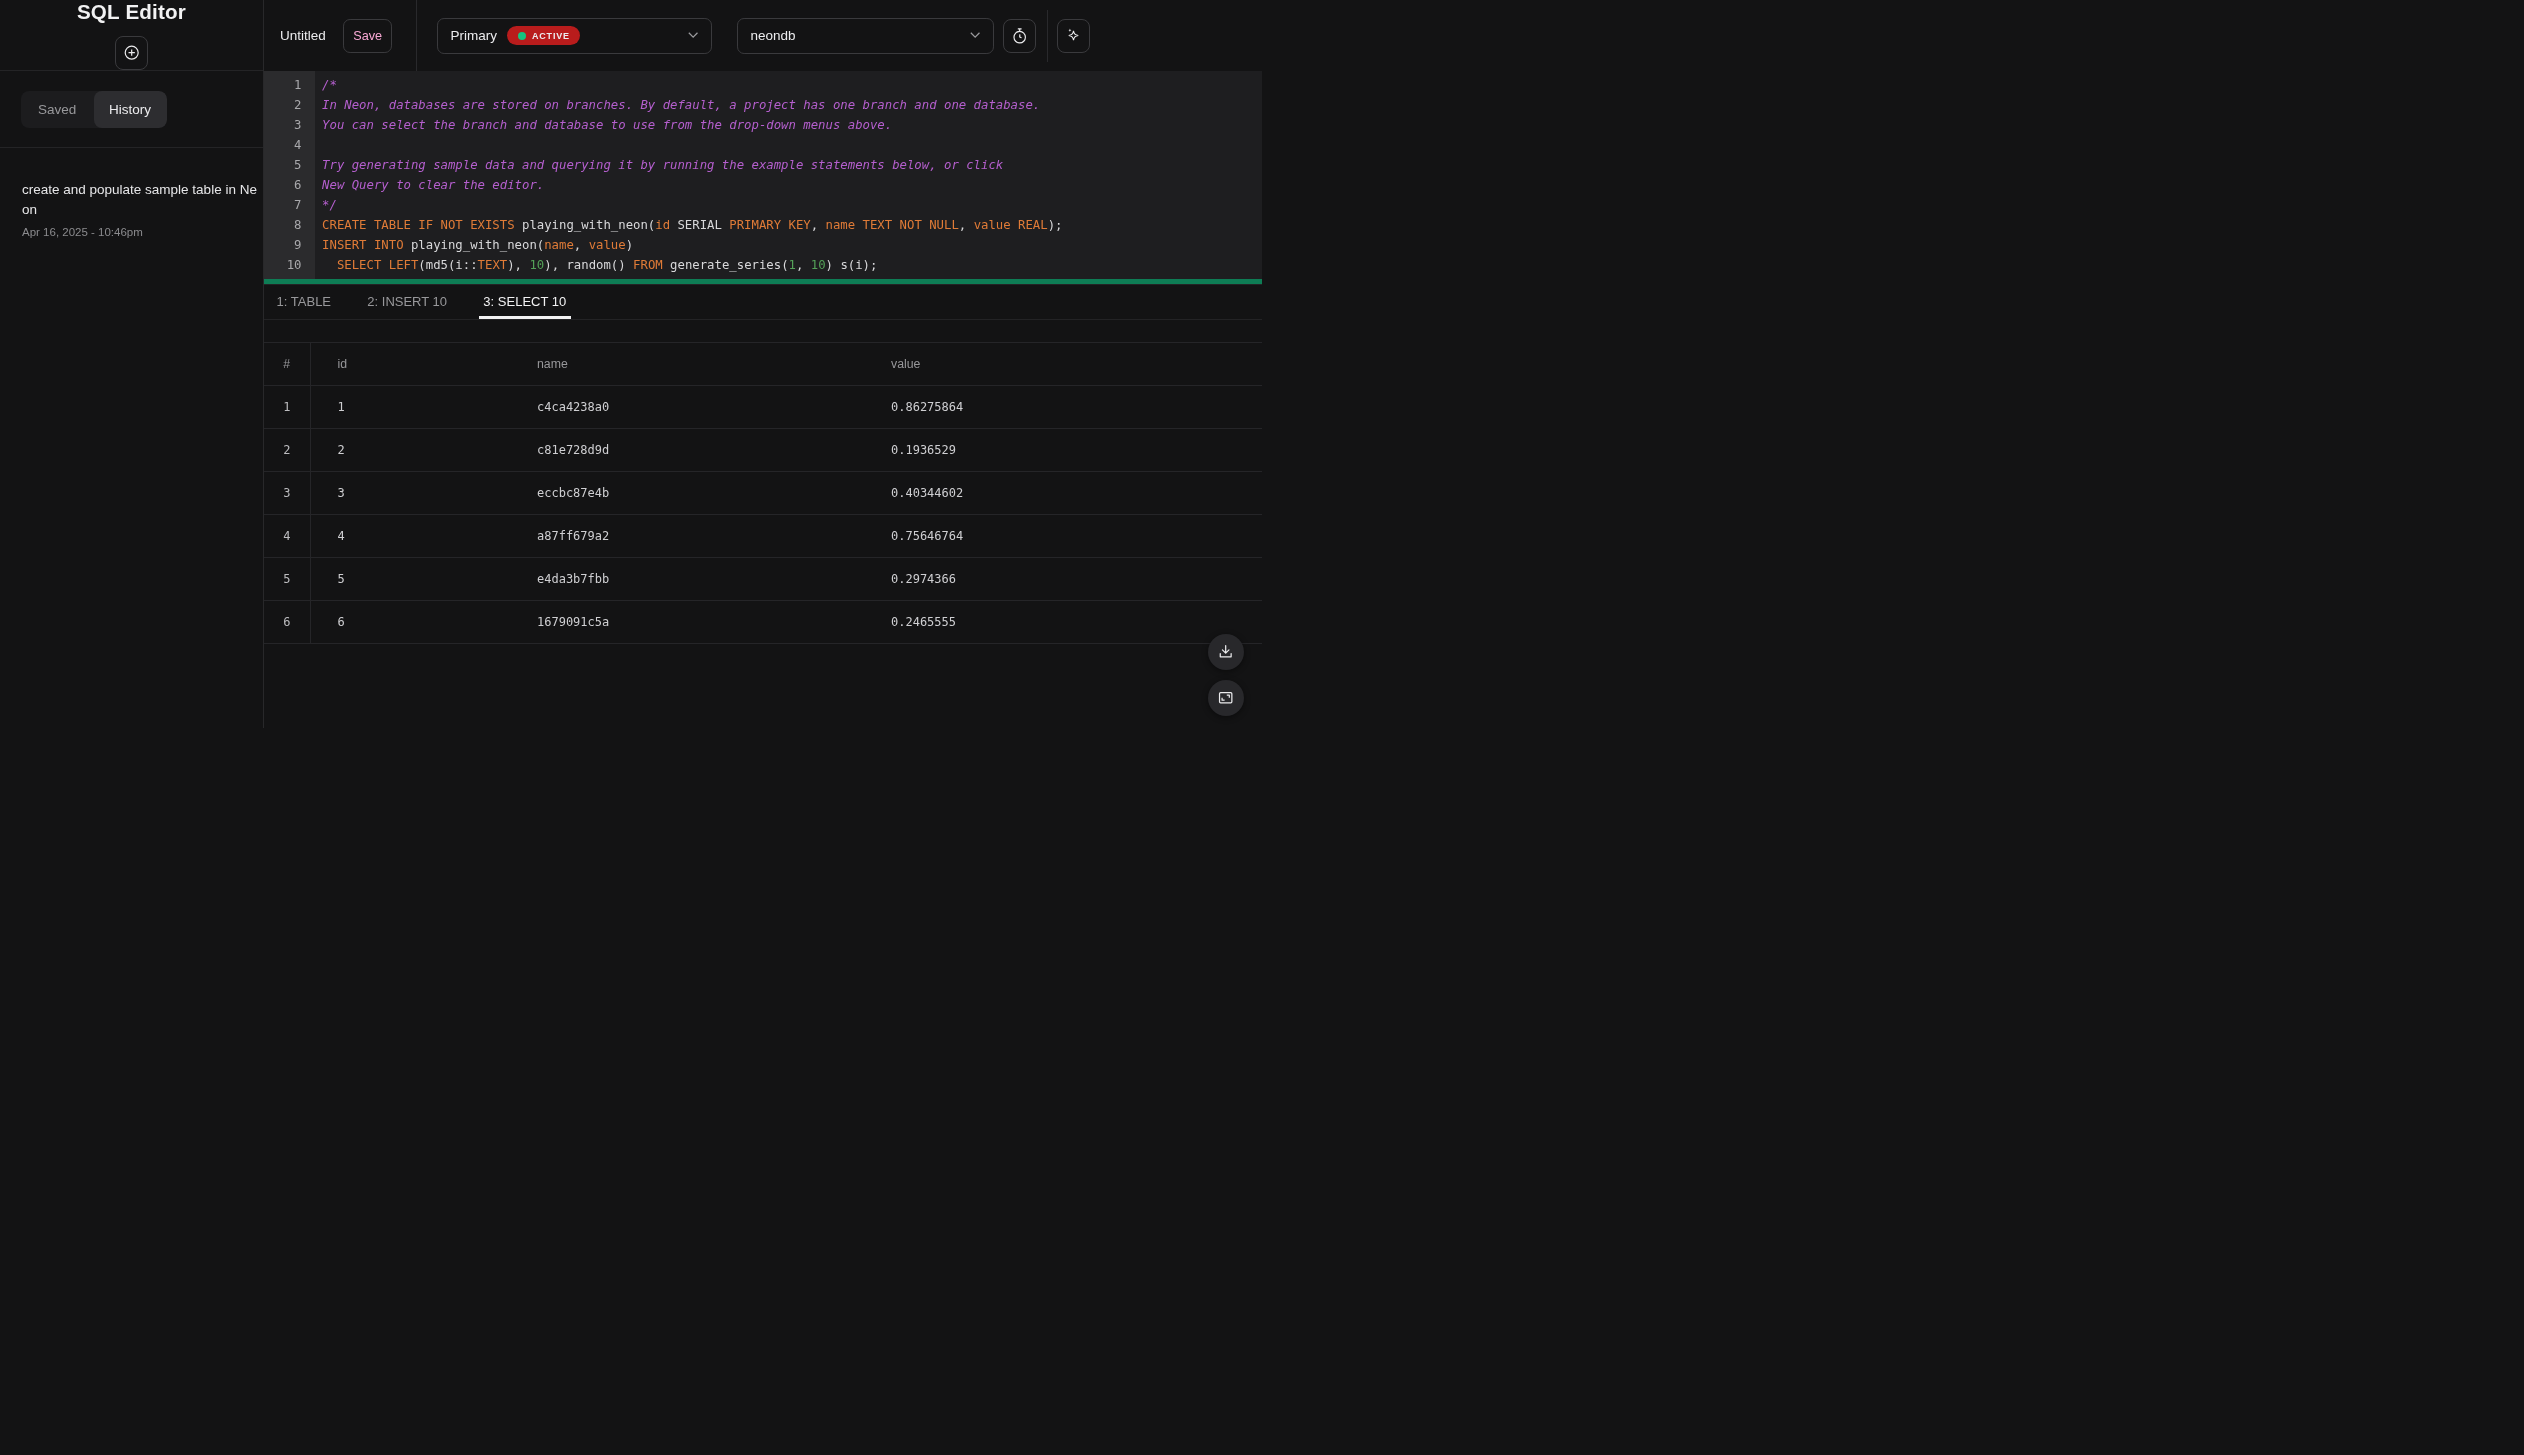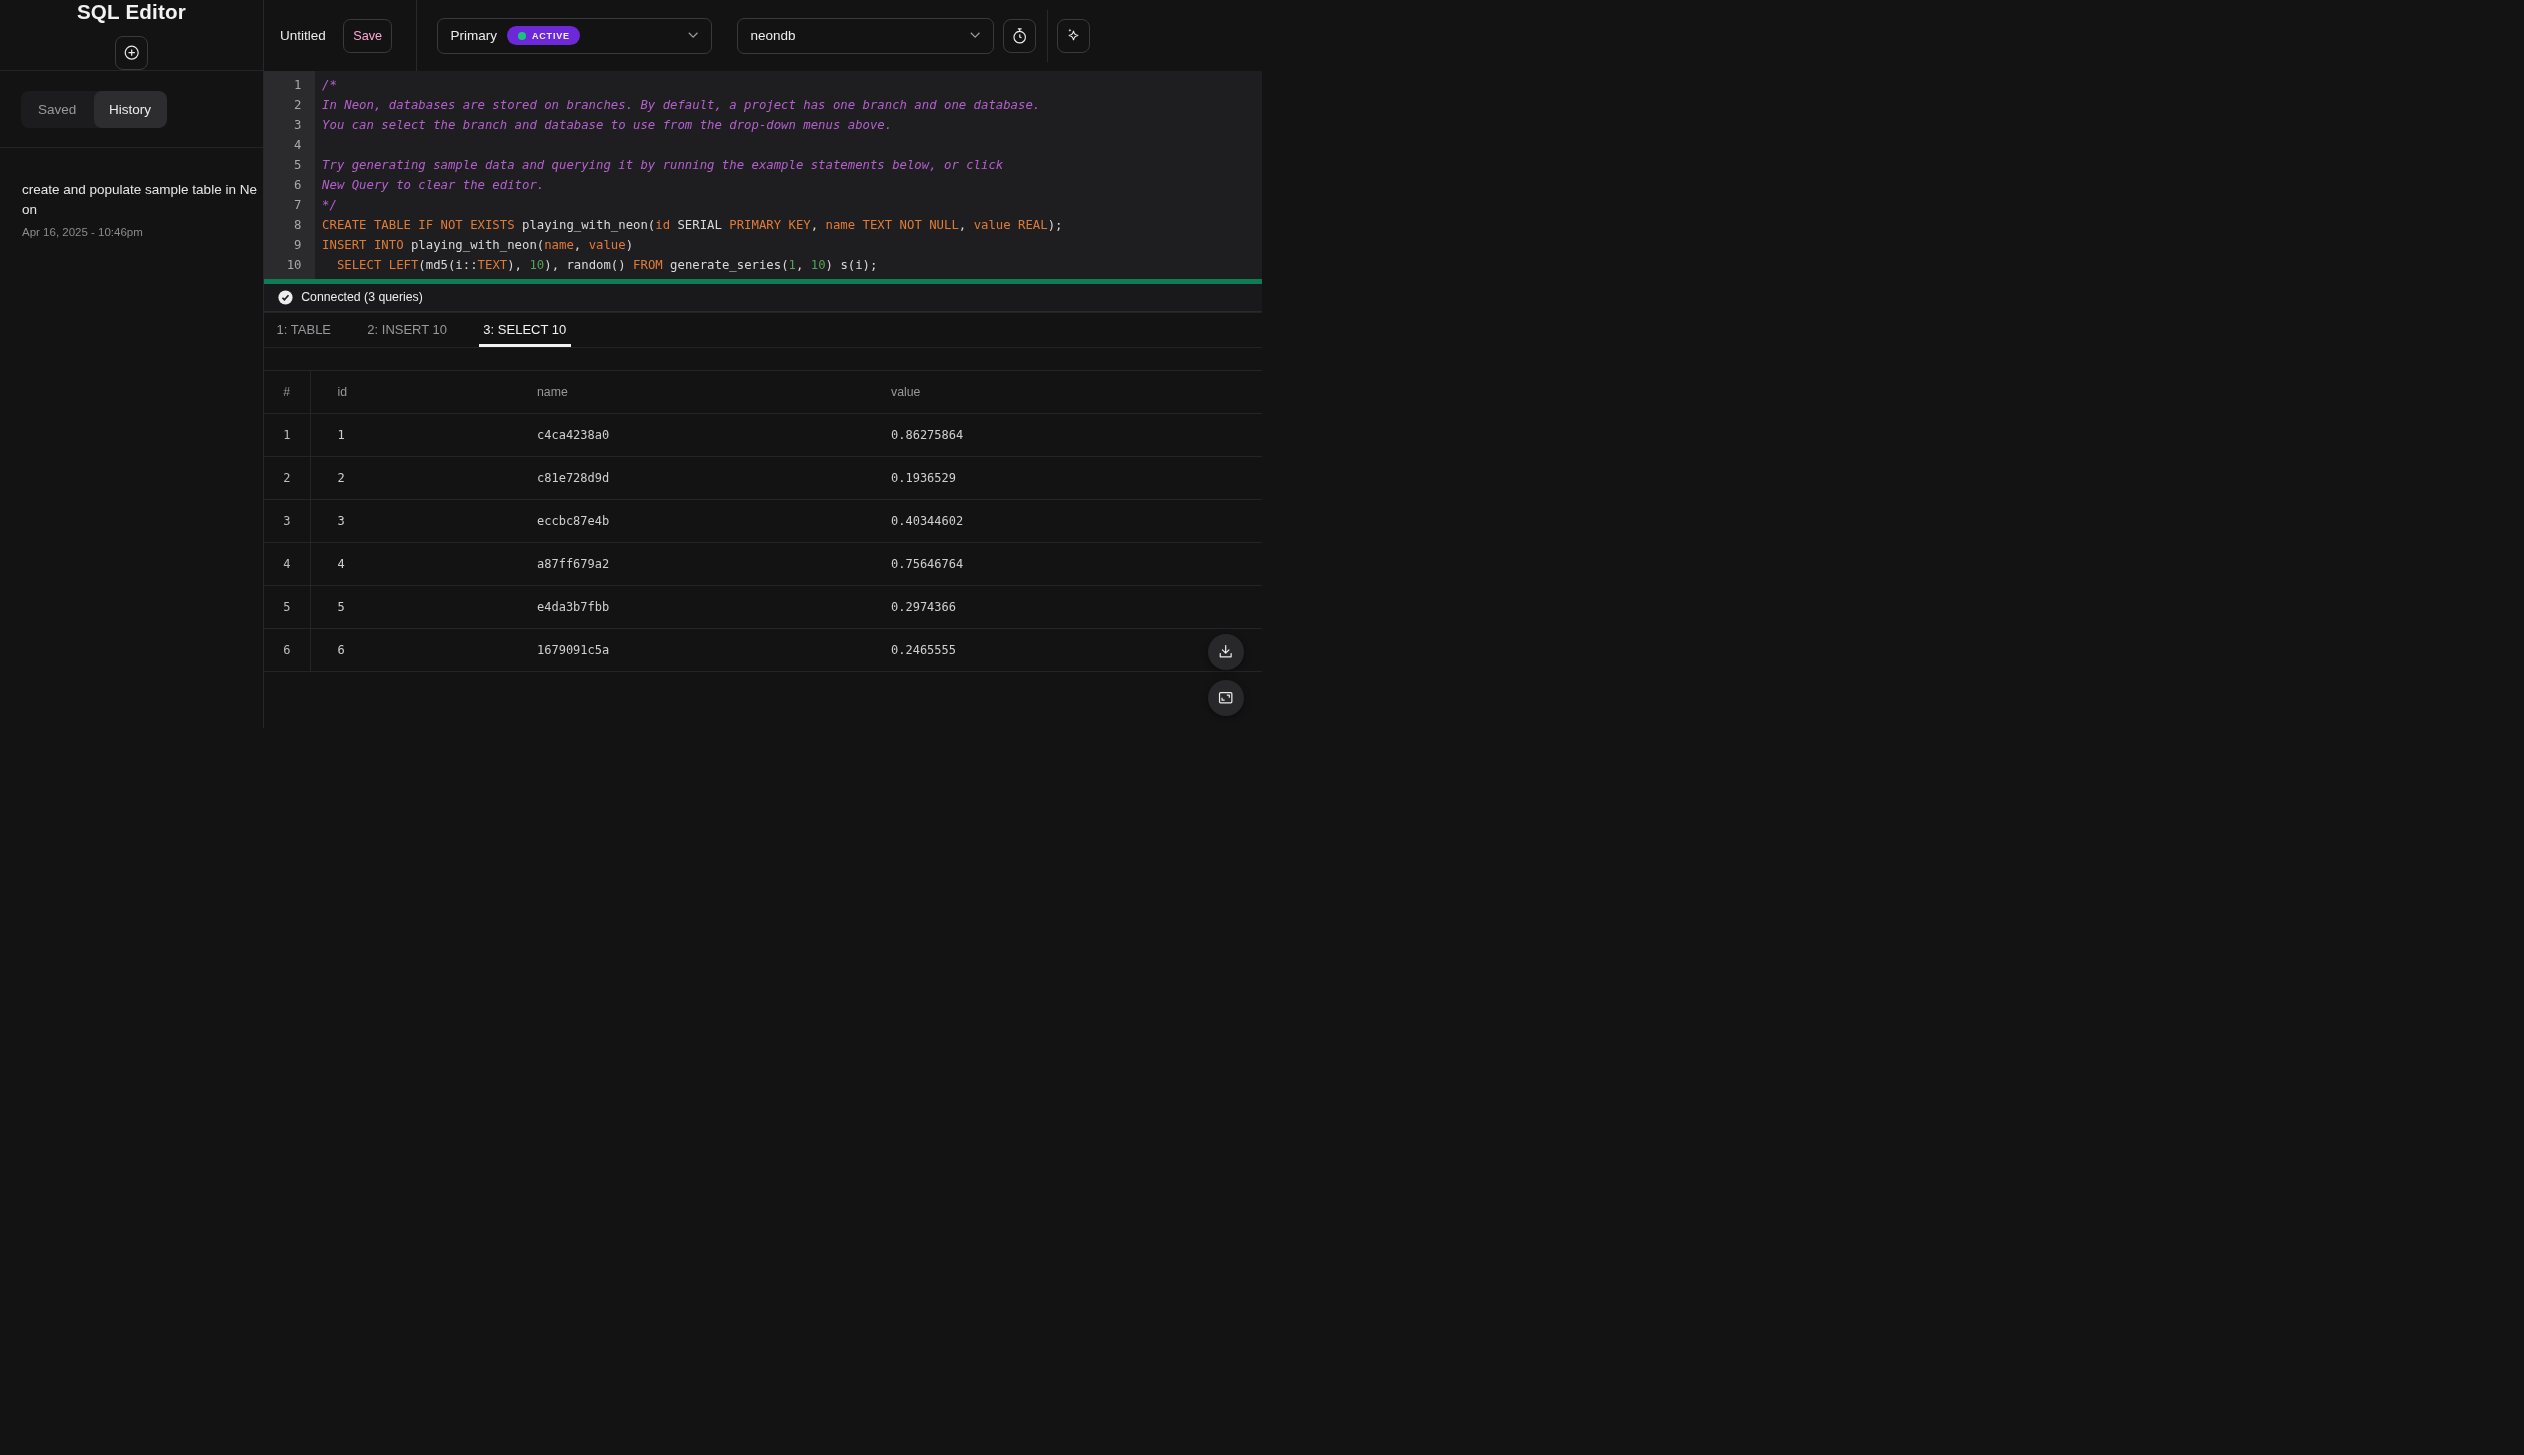--- a/index.html
+++ b/index.html
@@ -31,21 +31,21 @@
   .query-name { font-size:13.5px; color:#ececee; margin:0 0 0 16px; }
   .save-btn { margin-left:17.4px; height:34px; padding:0 9px; background:none; border:0.8px solid #3a3a3d;
               border-radius:7.1px; color:#f9a8d4; font-size:12.7px; font-family:inherit; cursor:pointer; }
   .topbar-vdiv { width:0.8px; align-self:stretch; background:#29292c; margin-left:24px; }
   .dropdown { display:flex; align-items:center; height:36px; border:0.8px solid #3a3a3d; border-radius:7.1px;
               padding:0 12.7px; cursor:pointer; }
   .dd-branch { margin-left:20px; width:275px; }
   .dd-db { margin-left:25px; width:257px; }
   .dd-label { font-size:13.5px; color:#ececee;text-align:center; }
   .dd-chevron { margin-left:auto; color:#9a9a9d; display:flex; }
-  .status-badge { margin-left:10.3px; display:flex; align-items:center; gap:6.3px; background:#6d28d9;
+  .status-badge { margin-left:10.3px; display:flex; align-items:center; gap:6.3px; background:#b91c1c;
                   border-radius:12px; padding:4.8px 10.3px; }
   .status-dot { width:8px; height:8px; border-radius:50%; background:#16c47f; }
   .status-badge-label { font-size:9px; font-weight:bold; letter-spacing:.09em; color:#ececee; }
   .tool-btn { margin-left:9.5px; }
   .tool-vdiv { width:0.8px; height:52px; background:#29292c; margin-left:10.3px; }
   .tool-btn2 { margin-left:9.5px; }
 
   
   .editor { height:208px; background:linear-gradient(to right, #2b2b2d 51px, #1e1e20 51px);
             padding-top:4px; flex-shrink:0; overflow:hidden; cursor:text; }
@@ -189,29 +189,20 @@
         <div class="line"><span class="ln">4</span><span class="lc">&nbsp;</span></div>
         <div class="line"><span class="ln">5</span><span class="lc"><span class="tok-comment">Try generating sample data and querying it by running the example statements below, or click</span></span></div>
         <div class="line"><span class="ln">6</span><span class="lc"><span class="tok-comment">New Query to clear the editor.</span></span></div>
         <div class="line"><span class="ln">7</span><span class="lc"><span class="tok-comment">*/</span></span></div>
         <div class="line"><span class="ln">8</span><span class="lc"><span class="tok-kw">CREATE TABLE IF NOT EXISTS </span><span class="tok-plain">playing_with_neon(</span><span class="tok-kw">id</span><span class="tok-plain"> SERIAL </span><span class="tok-kw">PRIMARY KEY</span><span class="tok-plain">, </span><span class="tok-kw">name TEXT NOT NULL</span><span class="tok-plain">, </span><span class="tok-kw">value REAL</span><span class="tok-plain">);</span></span></div>
         <div class="line"><span class="ln">9</span><span class="lc"><span class="tok-kw">INSERT INTO </span><span class="tok-plain">playing_with_neon(</span><span class="tok-kw">name</span><span class="tok-plain">, </span><span class="tok-kw">value</span><span class="tok-plain">)</span></span></div>
         <div class="line"><span class="ln">10</span><span class="lc"><span class="tok-plain">  </span><span class="tok-kw">SELECT LEFT</span><span class="tok-plain">(md5(i::</span><span class="tok-kw">TEXT</span><span class="tok-plain">), </span><span class="tok-num">10</span><span class="tok-plain">), random() </span><span class="tok-kw">FROM</span><span class="tok-plain"> generate_series(</span><span class="tok-num">1</span><span class="tok-plain">, </span><span class="tok-num">10</span><span class="tok-plain">) s(i);</span></span></div>
       </div>
     <div class="selection-bar"></div>
 
-    <div class="conn-bar">
-      <span>
-        <svg width="15" height="15" viewBox="0 0 19 19">
-          <circle cx="9.5" cy="9.5" r="9" fill="#ececee"></circle>
-          <path d="M5.6 9.8l2.5 2.5 5.2-5.6" fill="none" stroke="#1a1a1c" stroke-width="2.1"></path>
-        </svg>
-      </span>
-      <span class="conn-text">Connected (3 queries)</span>
-    </div>
 
 
     <div class="result-tabs">
         <button class="rtab">1: TABLE</button>
         <button class="rtab">2: INSERT 10</button>
         <button class="rtab active">3: SELECT 10</button>
       </div>
 
     <div class="results">
       <table class="rtable">

